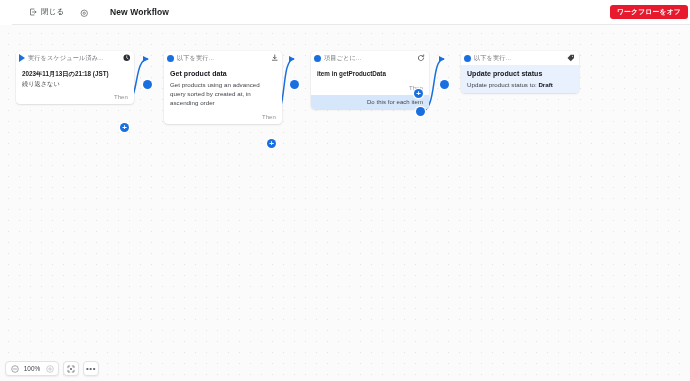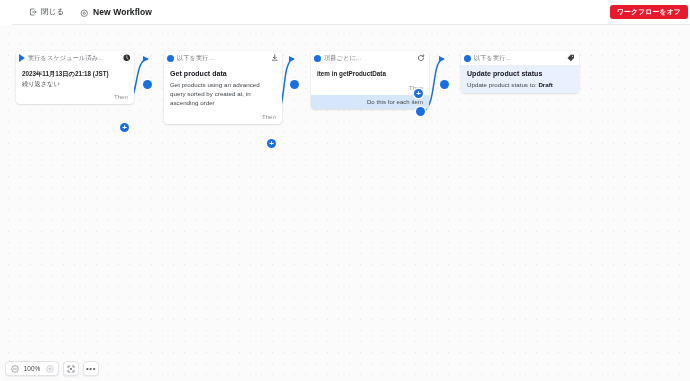--- a/index.html
+++ b/index.html
@@ -19,21 +19,21 @@
     display: flex; align-items: center;
     padding: 0 14px;
     z-index: 50;
   }
   .tb-left { display: flex; align-items: center; gap: 5px; }
   .close-btn {
     display: flex; align-items: center; gap: 4px;
     padding: 2px 3px; border-radius: 3px; cursor: pointer;
   }
   .close-label { font-size: 7.5px; color: #3c4043; letter-spacing: .2px; }
-  .wf-title-wrap { display: flex; align-items: flex-end; gap: 4px; margin-left: 8px; }
+  .wf-title-wrap { display: flex; align-items: flex-end; gap: 21px; margin-left: 8px; }
   .wf-title { font-size: 8.5px; font-weight: bold; color: #1a1c1e; letter-spacing: .1px; }
   .tb-spacer { flex: 1; }
   .off-btn {
     background: #e8192c; color: #ffffff;
     font-size: 6.8px; font-weight: bold;
     border: none; border-radius: 3px;
     padding: 4px 7px; cursor: pointer;
     letter-spacing: .2px; line-height: 1;
     white-space: nowrap;
   }

